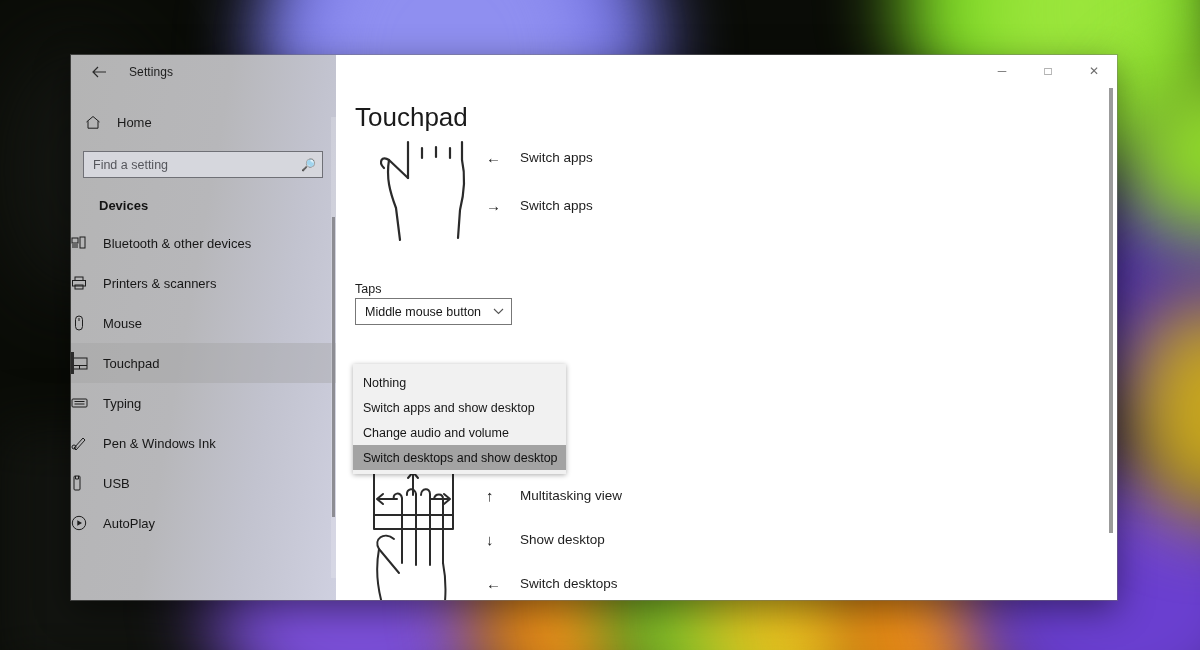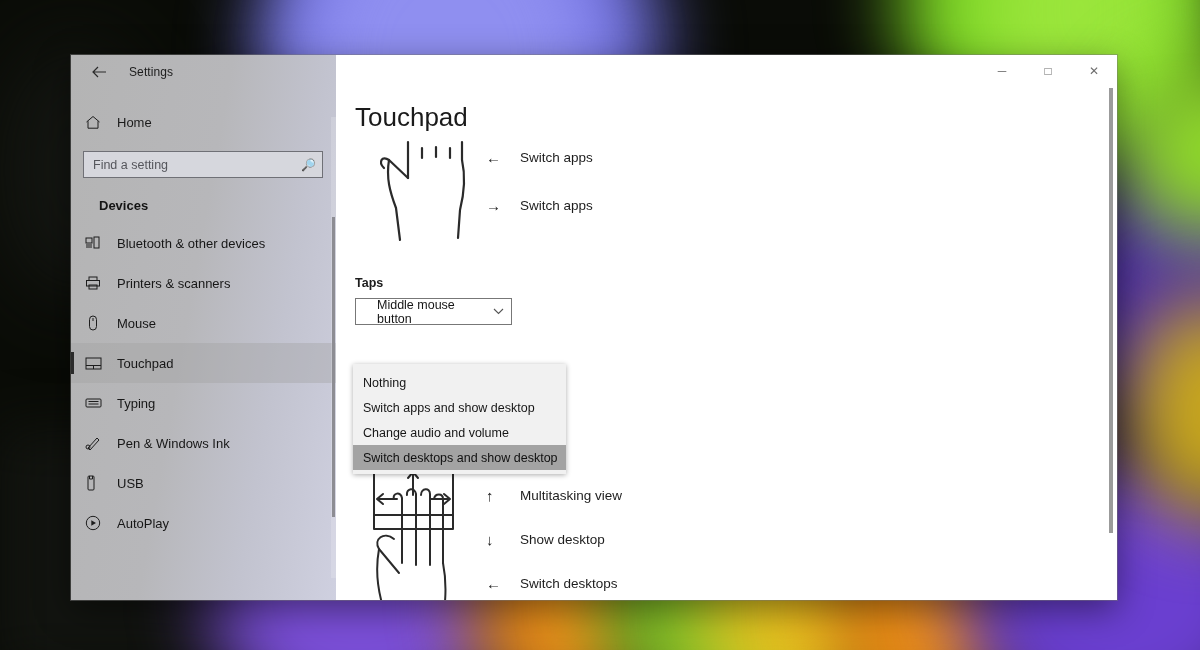--- a/index.html
+++ b/index.html
@@ -49,21 +49,21 @@
     flex:1; border:0; outline:0; background:transparent;
     font-family:"Liberation Sans", sans-serif; font-size:12.5px; color:#4b4b4f;
   }
   .search-box input::placeholder { color:#55565c; }
   .search-icon { font-size:12px; color:#4a4a50; transform:scaleX(-1); }
 
   .section-head { font-size:13px; font-weight:bold; color:#141414; padding-left:28px; margin-top:20px; }
 
   .nav { margin-top:10px; }
   .nav-item {
-    height:40px; display:flex; align-items:center; padding-left:14px; position:relative;
+    height:40px; display:flex; align-items:center; padding-left:0; position:relative;
   }
   .nav-item.selected { background:rgba(160,160,160,.38); }
   .nav-item.selected::before {
     content:""; position:absolute; left:0; top:9px; bottom:9px; width:3px; background:#2b2b2b;
   }
   .nav-ico { width:26px; display:flex; align-items:center; justify-content:flex-start; color:#1d1d1d; }
   .nav-label { font-size:13px; color:#171717; margin-left:6px; white-space:nowrap; }
 
   #sidebar-scrollbar {
     position:absolute; right:0; top:62px; width:5px; height:461px;
@@ -89,28 +89,28 @@
   }
 
   
   #hand-top { position:absolute; left:30px; top:75px; }
   #gesture-list-top { position:absolute; left:150px; top:90px; }
   .gesture-row { display:flex; align-items:center; height:24px; margin-bottom:24px; }
   .g-arrow { width:34px; font-size:15px; color:#222; }
   .g-text { font-size:13.5px; color:#1d1d1d; }
 
   .field-label { position:absolute; font-size:12.5px; color:#1c1c1c; }
-  #taps-label-1 { left:19px; top:221px;font-weight:bold; }
+  #taps-label-1 { left:19px; top:227px; }
 
   .combo {
     position:absolute; left:19px; top:243px; width:157px; height:27px;
     border:1px solid #777; background:#fff; display:flex; align-items:center;
     padding:0 7px 0 9px; justify-content:space-between;
   }
-  .combo-value { font-size:12.5px; color:#161616;margin-left:12px; }
+  .combo-value { font-size:12.5px; color:#161616; }
   .combo-chevron { font-size:10px; color:#555; }
 
   
   #dropdown {
     position:absolute; left:17px; top:309px; width:213px;
     background:#f1f1f1; box-shadow:0 1px 5px rgba(0,0,0,.33); z-index:20;
     padding:6px 0 4px 0;
   }
   .dd-item {
     height:25px; display:flex; align-items:center; padding-left:10px;

